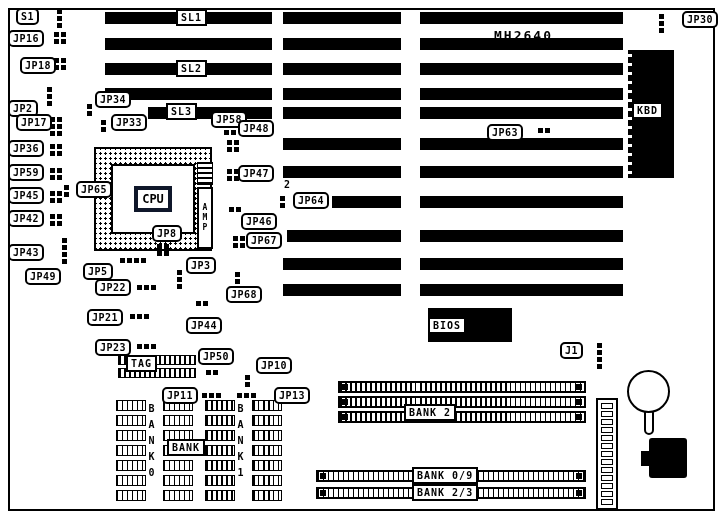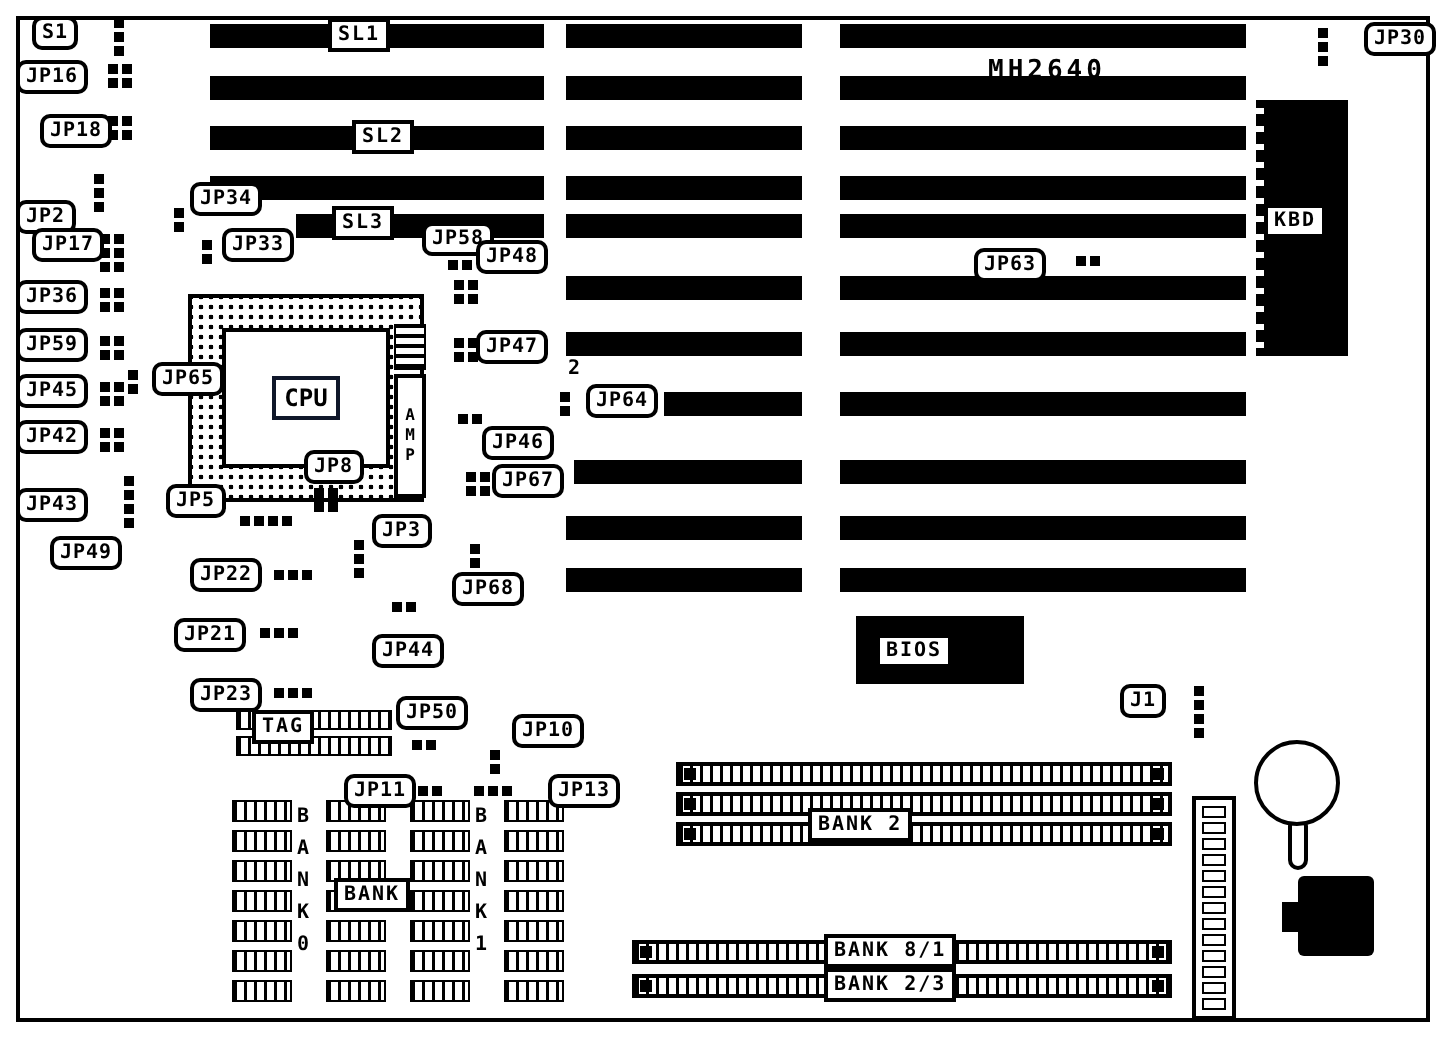--- a/index.html
+++ b/index.html
@@ -26,21 +26,21 @@
           background: repeating-linear-gradient(90deg, #000 0 1.5px, #fff 1.5px 5px); z-index: 6; }
   .simm::before { content: ""; position: absolute; left: 2px; top: 1px; width: 6px; height: 6px; background: #000; }
   .simm::after  { content: ""; position: absolute; right: 2px; top: 1px; width: 6px; height: 6px; background: #000; }
 
   .cpu-socket { position: absolute; left: 94px; top: 147px; width: 118px; height: 104px;
                 border: 2px solid #000;
                 background-image: radial-gradient(#000 1.1px, transparent 1.3px);
                 background-size: 5px 5px; background-position: 2px 2px; z-index: 8; }
   .cpu-inner { position: absolute; left: 15px; top: 15px; right: 15px; bottom: 15px;
                border: 2px solid #000; background: #fff; display: flex; align-items: center; justify-content: center; }
-  .cpu-label { border: 2px solid #0f172a; background: #fff; padding: 2px 4px; font-size: 12px; font-weight: bold; }
+  .cpu-label { border: 4px solid #0f172a; background: #fff; padding: 2px 4px; font-size: 12px; font-weight: bold; }
 
   .amp-conn { position: absolute; left: 197px; top: 162px; width: 16px; height: 23px; border: 1px solid #000;
               background: repeating-linear-gradient(0deg, #000 0 2px, #fff 2px 5px); z-index: 9; }
   .amp-body { position: absolute; left: 197px; top: 187px; width: 16px; height: 62px; border: 2px solid #000;
               background: #fff; display: flex; align-items: center; justify-content: center; z-index: 9; }
   .amp-text { writing-mode: vertical-rl; text-orientation: upright; font-size: 8px; font-weight: bold; letter-spacing: 1px; }
 
   .kbd-block { position: absolute; left: 628px; top: 50px; width: 46px; height: 128px; background: #000; z-index: 6; }
   .kbd-pins { position: absolute; left: 0; top: 4px; width: 4px; height: 120px;
               background: repeating-linear-gradient(180deg, #fff 0 3px, transparent 3px 9px); }
@@ -64,48 +64,48 @@
   .cell { position: absolute; border: 1px solid #000; background: #fff; }
 </style>
 </head>
 <body>
 
 <div class="page" id="board">
   <div class="board-outline"></div>
 
   <div class="model" style="left:494px;top:28px">MH2640</div>
 
-  <div class="boxlabel" style="left:164px;top:9px">SL1</div>
+  <div class="boxlabel" style="left:176px;top:9px">SL1</div>
   <div class="boxlabel" style="left:176px;top:60px">SL2</div>
   <div class="boxlabel" style="left:166px;top:103px">SL3</div>
 
   <div class="cpu-socket">
     <div class="cpu-inner">
       <div class="cpu-label">CPU</div>
     </div>
   </div>
 
   <div class="amp-conn"></div>
   <div class="amp-body">
     <span class="amp-text">AMP</span>
   </div>
 
   <div class="kbd-block">
     <div class="kbd-pins"></div>
   </div>
   <div class="boxlabel" style="left:632px;top:102px">KBD</div>
 
   <div class="bios-chip"></div>
-  <div class="boxlabel" style="left:438px;top:317px">BIOS</div>
+  <div class="boxlabel" style="left:428px;top:317px">BIOS</div>
 
   <div class="boxlabel" style="left:126px;top:355px">TAG</div>
   <div class="boxlabel" style="left:167px;top:439px">BANK</div>
 
   <div class="boxlabel" style="left:404px;top:404px">BANK 2</div>
-  <div class="boxlabel" style="left:412px;top:467px">BANK 8/1</div>
+  <div class="boxlabel" style="left:412px;top:467px">BANK 0/9</div>
   <div class="boxlabel" style="left:412px;top:484px">BANK 2/3</div>
 
   <div class="vtext" style="left:146px;top:403px">BANK0</div>
   <div class="vtext" style="left:235px;top:403px">BANK1</div>
 
   <div class="pin2" style="left:284px;top:179px">2</div>
 
   <div class="battery-stem"></div>
   <div class="battery-circle"></div>
 
@@ -141,31 +141,31 @@
   <div class="callout" style="left:8px;top:164px">JP59</div>
   <div class="callout" style="left:8px;top:187px">JP45</div>
   <div class="callout" style="left:76px;top:181px">JP65</div>
   <div class="callout" style="left:238px;top:165px">JP47</div>
   <div class="callout" style="left:8px;top:210px">JP42</div>
   <div class="callout" style="left:293px;top:192px">JP64</div>
   <div class="callout" style="left:241px;top:213px">JP46</div>
   <div class="callout" style="left:8px;top:244px">JP43</div>
   <div class="callout" style="left:246px;top:232px">JP67</div>
   <div class="callout" style="left:25px;top:268px">JP49</div>
-  <div class="callout" style="left:83px;top:242px">JP5</div>
+  <div class="callout" style="left:83px;top:263px">JP5</div>
   <div class="callout" style="left:152px;top:225px">JP8</div>
   <div class="callout" style="left:186px;top:257px">JP3</div>
   <div class="callout" style="left:95px;top:279px">JP22</div>
   <div class="callout" style="left:226px;top:286px">JP68</div>
   <div class="callout" style="left:87px;top:309px">JP21</div>
   <div class="callout" style="left:186px;top:317px">JP44</div>
   <div class="callout" style="left:95px;top:339px">JP23</div>
   <div class="callout" style="left:198px;top:348px">JP50</div>
   <div class="callout" style="left:256px;top:357px">JP10</div>
-  <div class="callout" style="left:172px;top:387px">JP11</div>
+  <div class="callout" style="left:162px;top:387px">JP11</div>
   <div class="callout" style="left:274px;top:387px">JP13</div>
   <div class="callout" style="left:487px;top:124px">JP63</div>
   <div class="callout" style="left:682px;top:11px">JP30</div>
   <div class="callout" style="left:560px;top:342px">J1</div>
 <div class="slot-bar" style="left: 105px; top: 12px; width: 167px; height: 12px;"></div>
     <div class="slot-bar" style="left: 283px; top: 12px; width: 118px; height: 12px;"></div>
     <div class="slot-bar" style="left: 420px; top: 12px; width: 203px; height: 12px;"></div>
     <div class="slot-bar" style="left: 105px; top: 38px; width: 167px; height: 12px;"></div>
     <div class="slot-bar" style="left: 283px; top: 38px; width: 118px; height: 12px;"></div>
     <div class="slot-bar" style="left: 420px; top: 38px; width: 203px; height: 12px;"></div>

